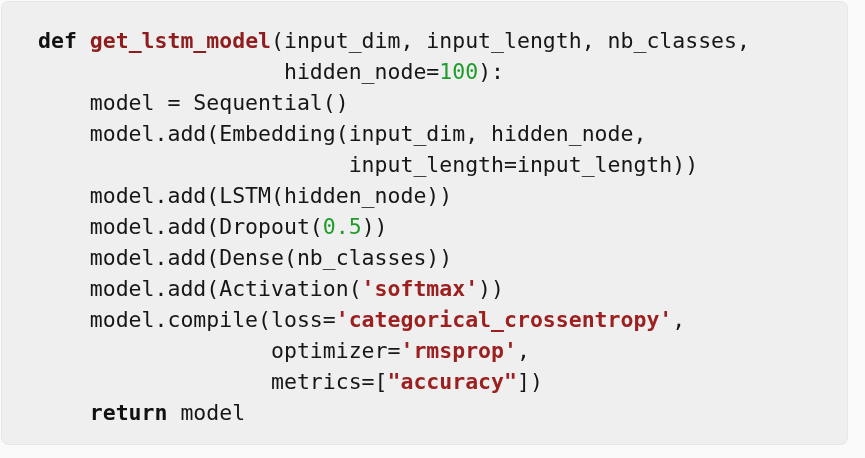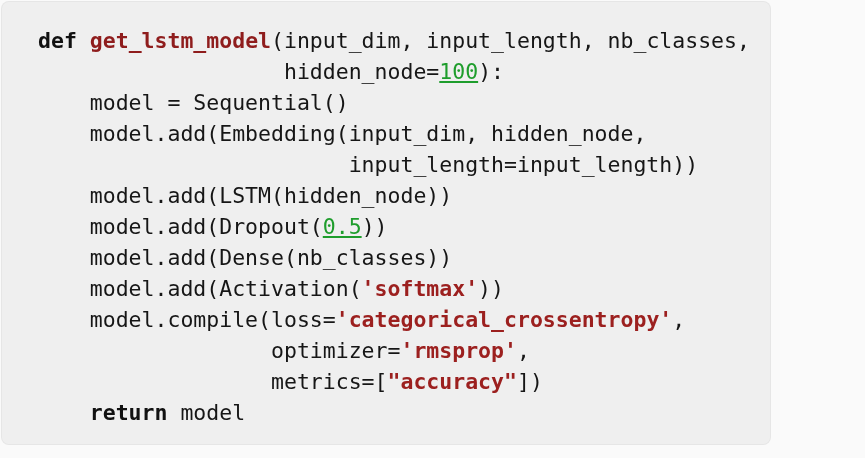--- a/index.html
+++ b/index.html
@@ -10,42 +10,42 @@
     width: 865px;
     height: 458px;
     overflow: hidden;
     position: relative;
     font-family: "DejaVu Sans Mono", "Liberation Mono", monospace;
   }
   .code-panel {
     position: absolute;
     left: 1px;
     top: 1px;
-    width: 770px;
+    width: 847px;
     height: 444px;
     border-radius: 8px;
     box-sizing: border-box;
     border: 1px solid rgba(0,0,0,0.035);
   }
   .code {
     margin: 0;
     padding: 23px 0 0 36px;
     font-family: "DejaVu Sans Mono", "Liberation Mono", monospace;
     font-size: 21.5px;
     line-height: 31px;
     white-space: pre;
   }
   .code-line {
     white-space: pre;
     height: 31px;
   }
   .tok-default  { color: var(--tok-default); }
   .tok-keyword  { color: var(--tok-keyword); font-weight: bold; }
   .tok-function { color: var(--tok-function); font-weight: bold; }
-  .tok-number   { color: var(--tok-number); text-decoration: underline; }
+  .tok-number   { color: var(--tok-number); }
   .tok-string   { color: var(--tok-string); font-weight: bold; }
 </style>
 </head>
 <body style="background: rgb(250, 250, 250);">
 
 <div class="code-panel" style="background: rgb(239, 239, 239);">
   <pre class="code" id="code-block"><div class="code-line"><span class="tok-keyword">def</span><span class="tok-default"> </span><span class="tok-function">get_lstm_model</span><span class="tok-default">(input_dim, input_length, nb_classes,</span></div><div class="code-line"><span class="tok-default">                   hidden_node=</span><span class="tok-number">100</span><span class="tok-default">):</span></div><div class="code-line"><span class="tok-default">    model = Sequential()</span></div><div class="code-line"><span class="tok-default">    model.add(Embedding(input_dim, hidden_node,</span></div><div class="code-line"><span class="tok-default">                        input_length=input_length))</span></div><div class="code-line"><span class="tok-default">    model.add(LSTM(hidden_node))</span></div><div class="code-line"><span class="tok-default">    model.add(Dropout(</span><span class="tok-number">0.5</span><span class="tok-default">))</span></div><div class="code-line"><span class="tok-default">    model.add(Dense(nb_classes))</span></div><div class="code-line"><span class="tok-default">    model.add(Activation(</span><span class="tok-string">'softmax'</span><span class="tok-default">))</span></div><div class="code-line"><span class="tok-default">    model.compile(loss=</span><span class="tok-string">'categorical_crossentropy'</span><span class="tok-default">,</span></div><div class="code-line"><span class="tok-default">                  optimizer=</span><span class="tok-string">'rmsprop'</span><span class="tok-default">,</span></div><div class="code-line"><span class="tok-default">                  metrics=[</span><span class="tok-string">"accuracy"</span><span class="tok-default">])</span></div><div class="code-line"><span class="tok-default">    </span><span class="tok-keyword">return</span><span class="tok-default"> model</span></div></pre>
 </div>
 
 </body></html>

